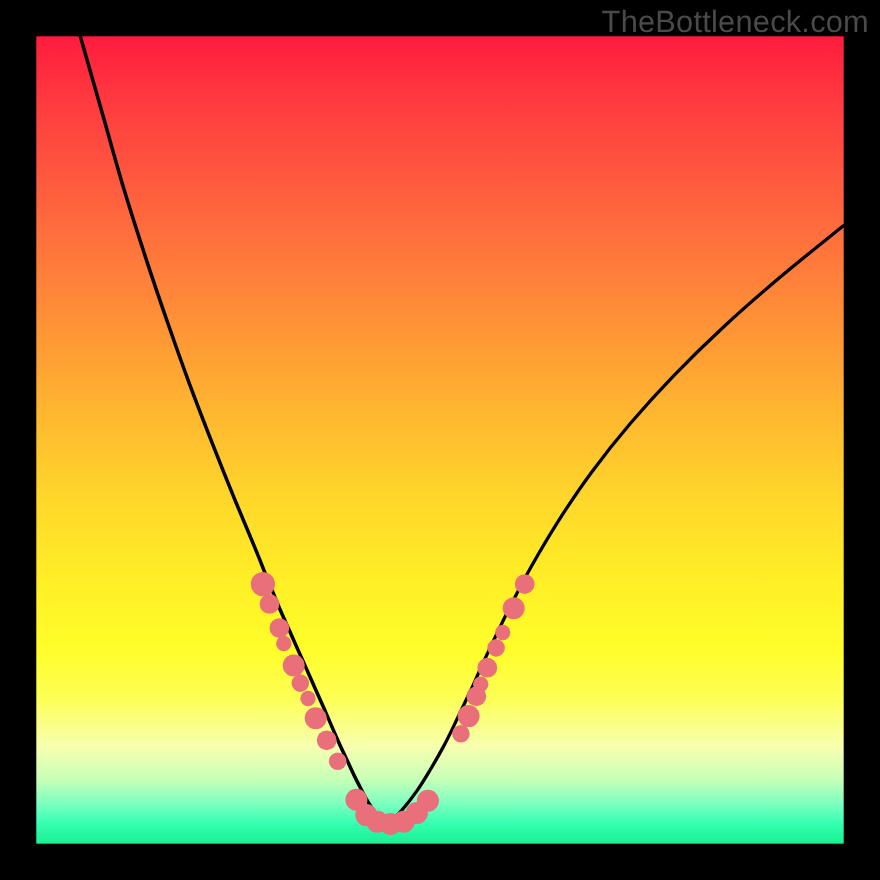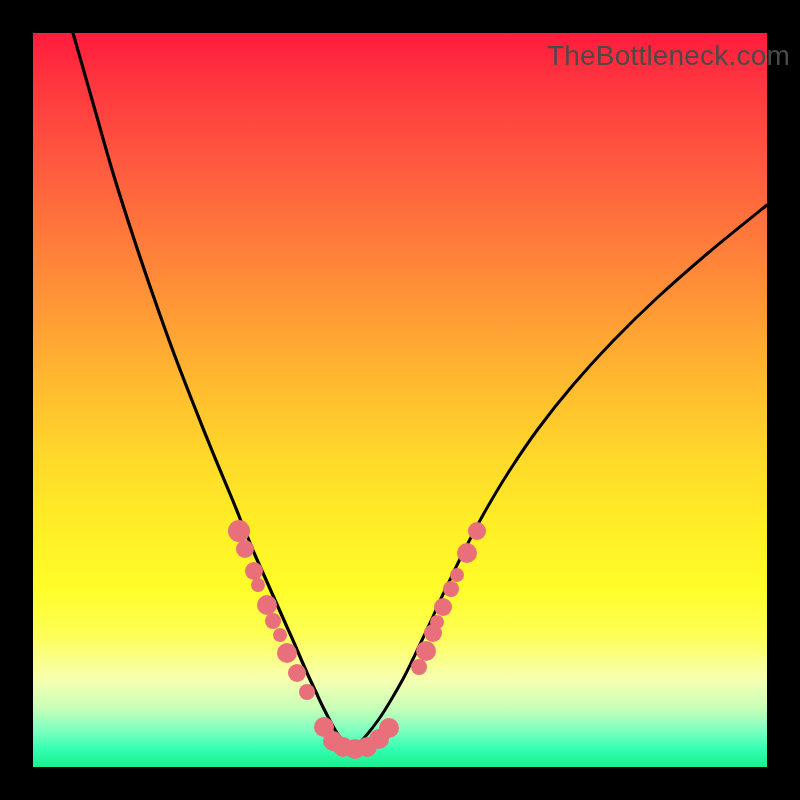--- a/index.html
+++ b/index.html
@@ -47,21 +47,20 @@
   }
   .watermark {
     position: absolute;
     top: 4px;
     right: 10px;
     color: #4a4a4a;
     font-size: 28px;
     font-weight: 500;
     letter-spacing: 0.2px;
     user-select: none;
-    margin-top: 36px;
   }
   svg.curve {
     position: absolute;
     left: 0;
     top: 0;
     width: 734px;
     height: 734px;
     overflow: visible;
   }
   .dot {

